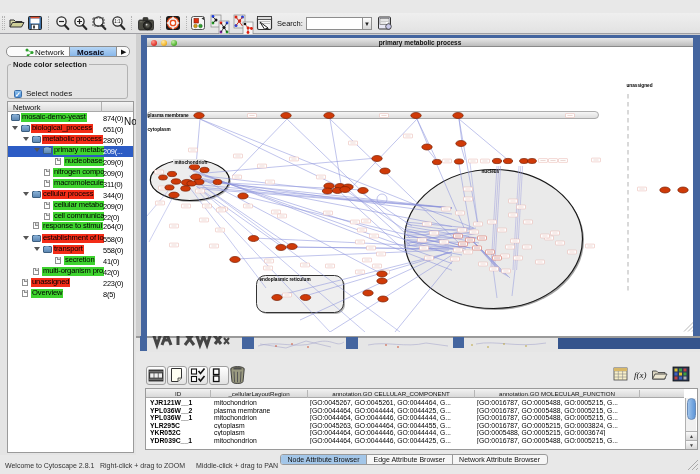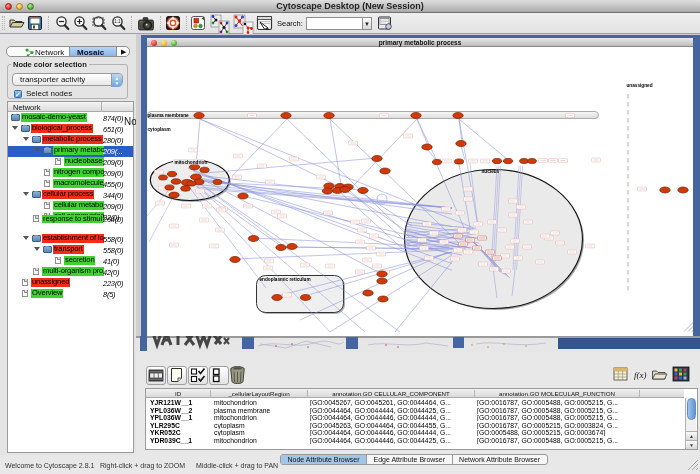--- a/index.html
+++ b/index.html
@@ -45,21 +45,21 @@
 #checklbl { left:26px; top:55px; font-size:8px; color:#111; }
 
 
 #tree { left:7px; top:67px; width:127px; height:352px; background:#fff; border:1px solid #9a9a9a; }
 #treehead { position:absolute; left:0; top:0; width:125px; height:10px; background:linear-gradient(#f4f4f4,#dcdcdc); border-bottom:1px solid #a9a9a9; }
 #treehead .c1 { position:absolute; left:5px; top:0.5px; font-size:7.5px; color:#111; }
 #treehead .c2 { position:absolute; left:96px; top:14px; font-size:10px; color:#111;margin-left:20px; }
 #treehead .dv { position:absolute; left:93px; top:0; height:10px; border-left:1px solid #b0b0b0; }
 .trow { position:absolute; left:0; width:125px; height:11px; font-size:7.6px; letter-spacing:-0.15px; }
 .trow .lbl { position:absolute; top:0.8px; padding:0 1px; line-height:8.6px; color:#000; white-space:nowrap; overflow:hidden; }
-.trow .num { position:absolute; left:95px; top:1.4px; color:#000; font-size:7.4px; letter-spacing:-0.2px;font-style:italic; }
+.trow .num { position:absolute; left:95px; top:1.4px; color:#000; font-size:7.4px; letter-spacing:-0.2px; }
 .grn { background:#3ed32e; }
 .red { background:#f32c17; }
 .selrow { background:#2c5cc5; }
 .arr { position:absolute; top:2.5px; width:0; height:0; border-left:3px solid transparent; border-right:3px solid transparent; border-top:4px solid #555; }
 .fold { position:absolute; top:1.8px; width:9px; height:6.5px; background:linear-gradient(#87aed4,#5d88b4); border:0.5px solid #3d5f80; border-radius:1px; }
 .fold:before { content:""; position:absolute; left:0.5px; top:-1.6px; width:4px; height:1.6px; background:#6f9ac2; border-radius:1px 1px 0 0; }
 .leaf { position:absolute; top:1.3px; width:5.5px; height:7px; background:#fdfdfd; border:0.6px solid #909090; }
 .leaf:before { content:""; position:absolute; right:-0.5px; top:-0.5px; width:2px; height:2px; background:#d8d8d8; border-left:0.6px solid #909090; border-bottom:0.6px solid #909090; }
 
 
@@ -95,26 +95,20 @@
 .btab:last-child { border-right:none; }
 
 
 #status { left:0; top:455px; width:700px; height:19px; background:transparent; }
 #status div { position:absolute; top:7px; font-size:7px; color:#333; }
 </style>
 </head>
 <body>
 <div id="page">
 
-  <div id="titlebar" class="abs">
-    <div class="light r"></div>
-      <div class="light y"></div>
-      <div class="light g"></div>
-    <div class="t">Cytoscape Desktop (New Session)</div>
-  </div>
 
   <div id="toolbar" class="abs">
     <div class="tsep" style="left:2px"></div>
       <div class="tsep" style="left:4px"></div>
     <div class="tsep" style="left:48px"></div>
     <div class="tsep" style="left:131px"></div>
     <div class="tsep" style="left:160px"></div>
     <div class="tsep" style="left:186px"></div>
     <svg width="700" height="21" style="position:absolute;left:0;top:0">
         <g transform="translate(9,4)">
@@ -226,27 +220,20 @@
           <circle cx="7" cy="4.5" r="1.5" fill="#2ca02c"></circle>
           <circle cx="3" cy="7.5" r="1.3" fill="#2ca02c"></circle>
           <path d="M2 2 L7 4.5 L3 7.5" stroke="#2ca02c" stroke-width="0.7" fill="none"></path>
         </svg>
         <div class="ntw">Network</div>
       <div class="msc">Mosaic</div>
       <div class="arw">▶</div>
     </div>
     <div id="grouplbl" class="abs">Node color selection</div>
     <div id="groupbox" class="abs"></div>
-    <div id="dropdown" class="abs">
-        <div class="t">transporter activity</div>
-      <div id="dropstep">
-          <div class="u">▲</div>
-          <div class="d">▼</div>
-        </div>
-    </div>
     <div id="checkbox" class="abs">
         <div class="c">✓</div>
       </div>
     <div id="checklbl" class="abs">Select nodes</div>
     <div id="tree" class="abs">
       <div id="treehead">
           <div class="c1">Network</div>
           <div class="dv"></div>
           <div class="c2">Nodes</div>
         </div>
@@ -280,39 +267,39 @@
             <div class="num" style="">209(0)</div>
           </div>
 <div class="trow" style="top:65.5px">
             <div class="leaf" style="left:36px"></div>
             <div class="lbl grn" style="left:45px;max-width:51px">nitrogen compou</div>
             <div class="num" style="">209(0)</div>
           </div>
 <div class="trow" style="top:76.5px">
             <div class="leaf" style="left:36px"></div>
             <div class="lbl grn" style="left:45px;max-width:51px">macromolecule</div>
-            <div class="num" style="">455(0)</div>
+            <div class="num" style="">311(0)</div>
           </div>
 <div class="trow" style="top:87.5px">
             <div class="arr" style="left:15px"></div>
             <div class="fold" style="left:24px"></div>
             <div class="lbl red" style="left:34px;max-width:62px">cellular process</div>
             <div class="num" style="">344(0)</div>
           </div>
 <div class="trow" style="top:98.5px">
             <div class="leaf" style="left:36px"></div>
             <div class="lbl grn" style="left:45px;max-width:51px">cellular metabo</div>
             <div class="num" style="">209(0)</div>
           </div>
 <div class="trow" style="top:109.5px">
             <div class="leaf" style="left:36px"></div>
             <div class="lbl grn" style="left:45px;max-width:51px">cell communicat</div>
             <div class="num" style="">22(0)</div>
           </div>
-<div class="trow" style="top:112px">
+<div class="trow" style="top:119px">
             <div class="leaf" style="left:25px"></div>
             <div class="lbl grn" style="left:34px;max-width:62px">response to stimul</div>
             <div class="num" style="">264(0)</div>
           </div>
 <div class="trow" style="top:131.5px">
             <div class="arr" style="left:15px"></div>
             <div class="fold" style="left:24px"></div>
             <div class="lbl red" style="left:34px;max-width:62px">establishment of lo</div>
             <div class="num" style="">558(0)</div>
           </div>

